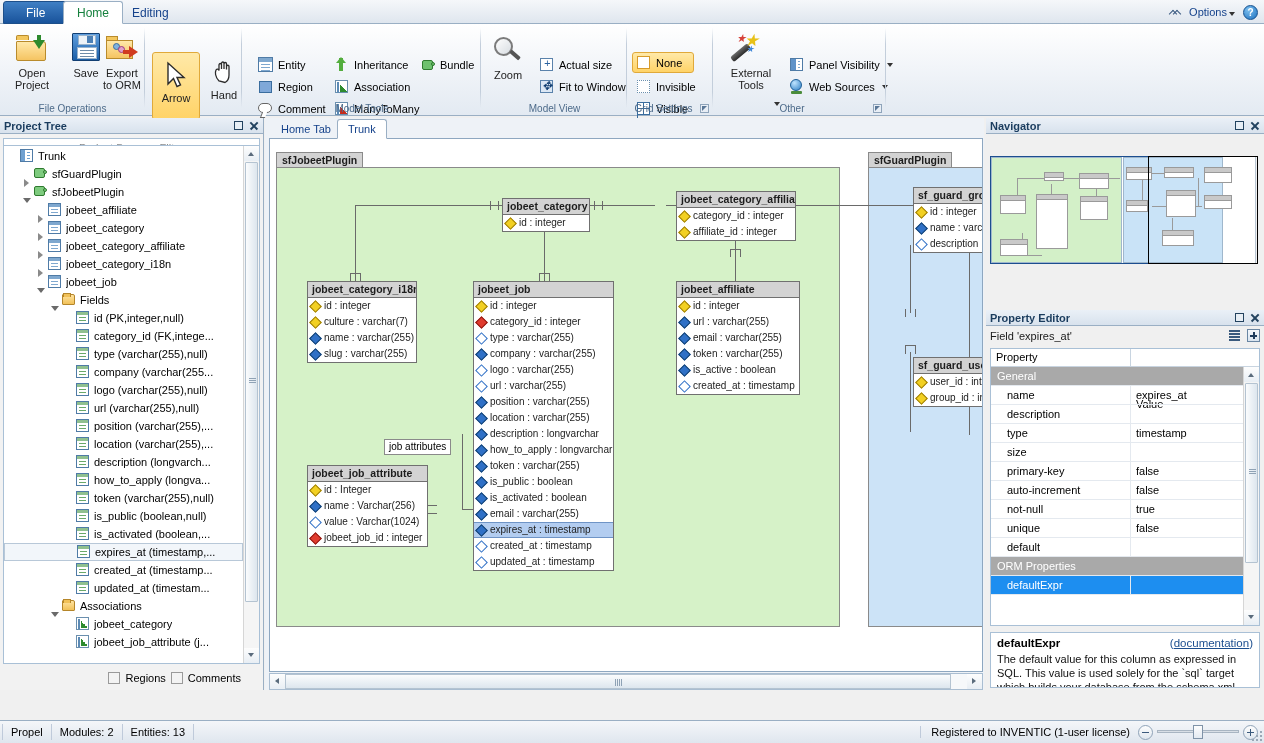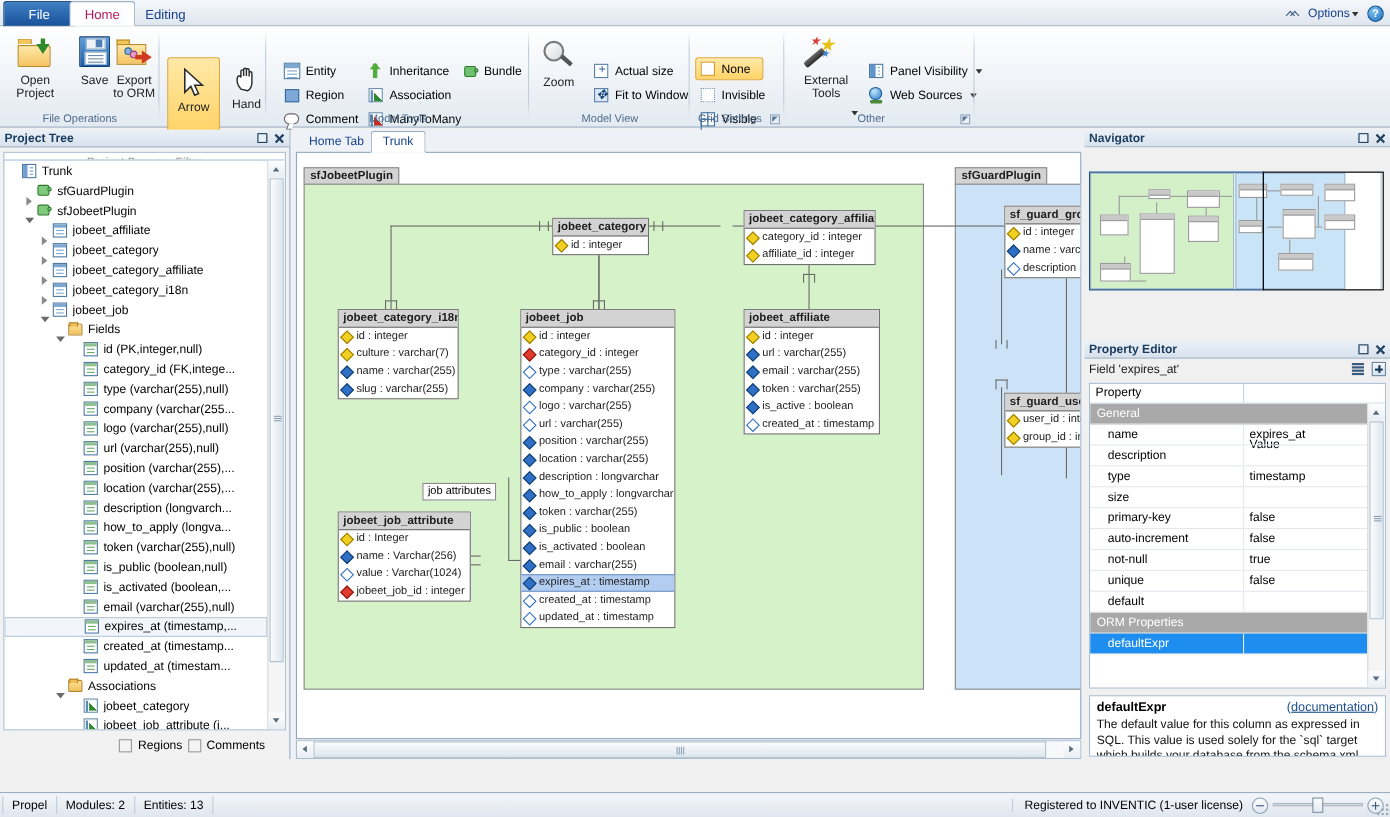--- a/index.html
+++ b/index.html
@@ -24,21 +24,21 @@
     padding:0 13px; font-size:12px; cursor:default;
     border:1px solid transparent; border-bottom:none;
   }
   .tab.file {
     left:3px; background:linear-gradient(#3f7fc4,#19539b);
     color:#fff; border:1px solid #1d4f8a; border-radius:3px 3px 0 0;
     padding:0 22px;
   }
   .tab.active {
     background:#fff; border:1px solid #9aafc4; border-bottom:1px solid #fff;
-    border-radius:3px 3px 0 0; color:#be185d; z-index:3;
+    border-radius:3px 3px 0 0; color:#15803d; z-index:3;
   }
   .tab.plain { color:#15428b; }
 
   .topright { position:absolute; top:2px; right:6px; height:20px; display:flex; align-items:center; gap:8px; font-size:11px; color:#15428b;}
   .chev-up { display:inline-block; width:12px; height:10px; position:relative; }
   .chev-up::before{content:""; position:absolute; left:1px; top:4px; width:5px; height:5px; border-left:1.5px solid #3a5a80; border-top:1.5px solid #3a5a80; transform:rotate(45deg);}
   .chev-up::after{content:""; position:absolute; left:5px; top:4px; width:5px; height:5px; border-left:1.5px solid #3a5a80; border-top:1.5px solid #3a5a80; transform:rotate(45deg);}
   .helpcircle{width:15px;height:15px;border-radius:50%;background:radial-gradient(circle at 35% 30%,#7fc1f0,#1a6fbe);border:1px solid #15518f;color:#fff;font-size:10px;line-height:14px;text-align:center;font-weight:bold;}
   .caret { display:inline-block; width:0;height:0;border-left:3.5px solid transparent;border-right:3.5px solid transparent;border-top:4px solid #333; margin-left:2px;}
 
@@ -657,27 +657,20 @@
             </span>
             <span class="tlabel">is_public (boolean,null)</span>
           </div>
           <div class="trow" style="padding-left: 58px;">
             <span class="exp"></span>
             <span class="ti">
               <i class="ti-fld"></i>
             </span>
             <span class="tlabel">is_activated (boolean,...</span>
           </div>
-          <div class="trow" style="padding-left: 58px;">
-            <span class="exp"></span>
-            <span class="ti">
-              <i class="ti-fld"></i>
-            </span>
-            <span class="tlabel">email (varchar(255),null)</span>
-          </div>
           <div class="trow sel" style="padding-left: 58px;">
             <span class="exp"></span>
             <span class="ti">
               <i class="ti-fld"></i>
             </span>
             <span class="tlabel">expires_at (timestamp,...</span>
           </div>
           <div class="trow" style="padding-left: 58px; text-align: center;">
             <span class="exp"></span>
             <span class="ti">

